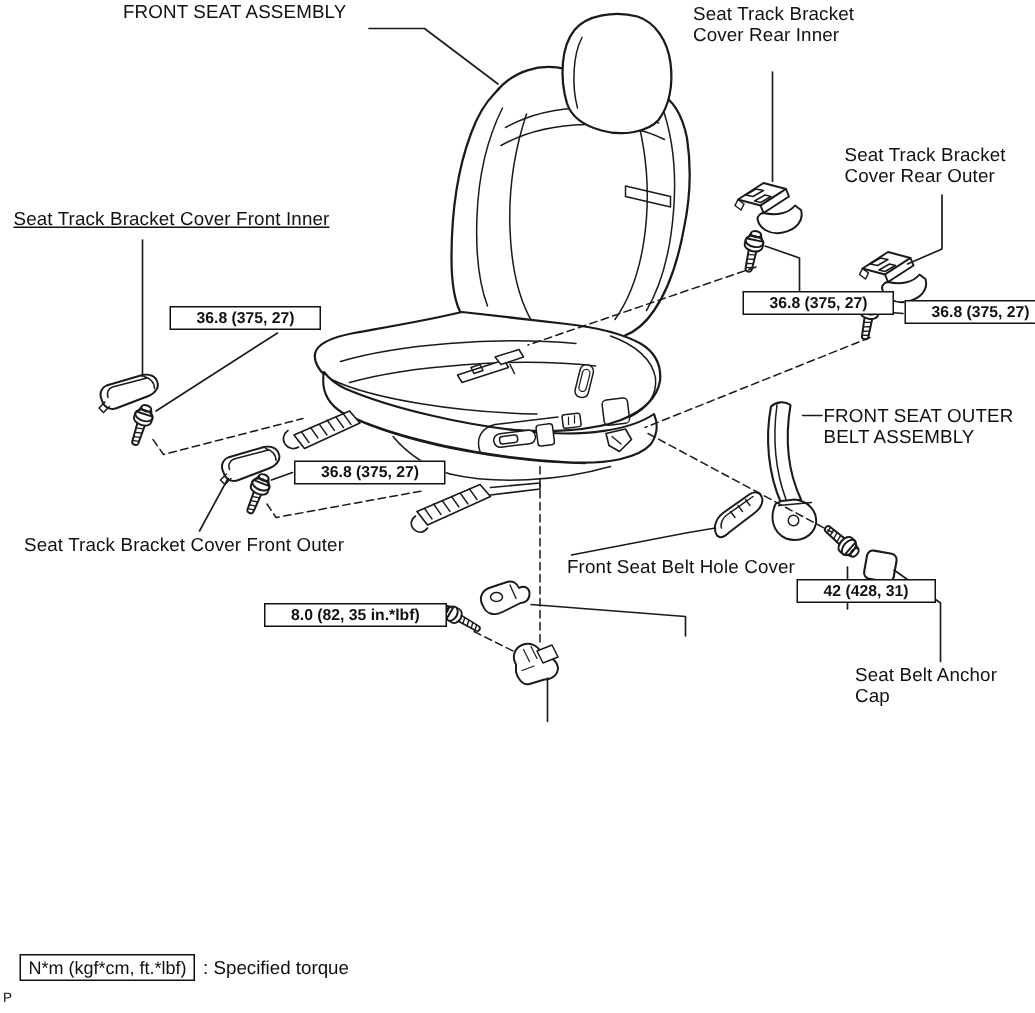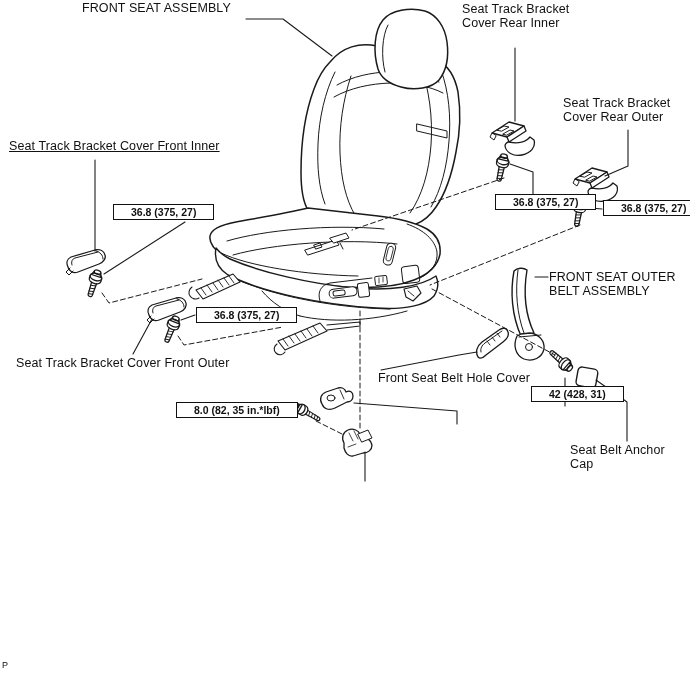--- a/index.html
+++ b/index.html
@@ -202,15 +202,19 @@
   <div class="diagram-label" style="left:378px;top:371px;">Front Seat Belt Hole Cover</div>
   <div class="diagram-label" style="left:524px;top:443px;margin-left:46px;">Seat Belt Anchor Cap</div>
 
   <div class="torque-box" style="left:113px;top:204px;">36.8 (375, 27)</div>
   <div class="torque-box" style="left:495px;top:194px;">36.8 (375, 27)</div>
   <div class="torque-box" style="left:603px;top:200px;">36.8 (375, 27)</div>
   <div class="torque-box" style="left:196px;top:307px;">36.8 (375, 27)</div>
   <div class="torque-box" style="left:176px;top:402px;">8.0 (82, 35 in.*lbf)</div>
   <div class="torque-box" style="left:531px;top:386px;text-align:center;">42 (428, 31)</div>
 
+  <div class="legend-row">
+    <span class="legend-unit-box">N*m (kgf*cm, ft.*lbf)</span>
+    <span>: Specified torque</span>
+  </div>
 
   <div class="page-code">P</div>
 </div>
 
 </body></html>

